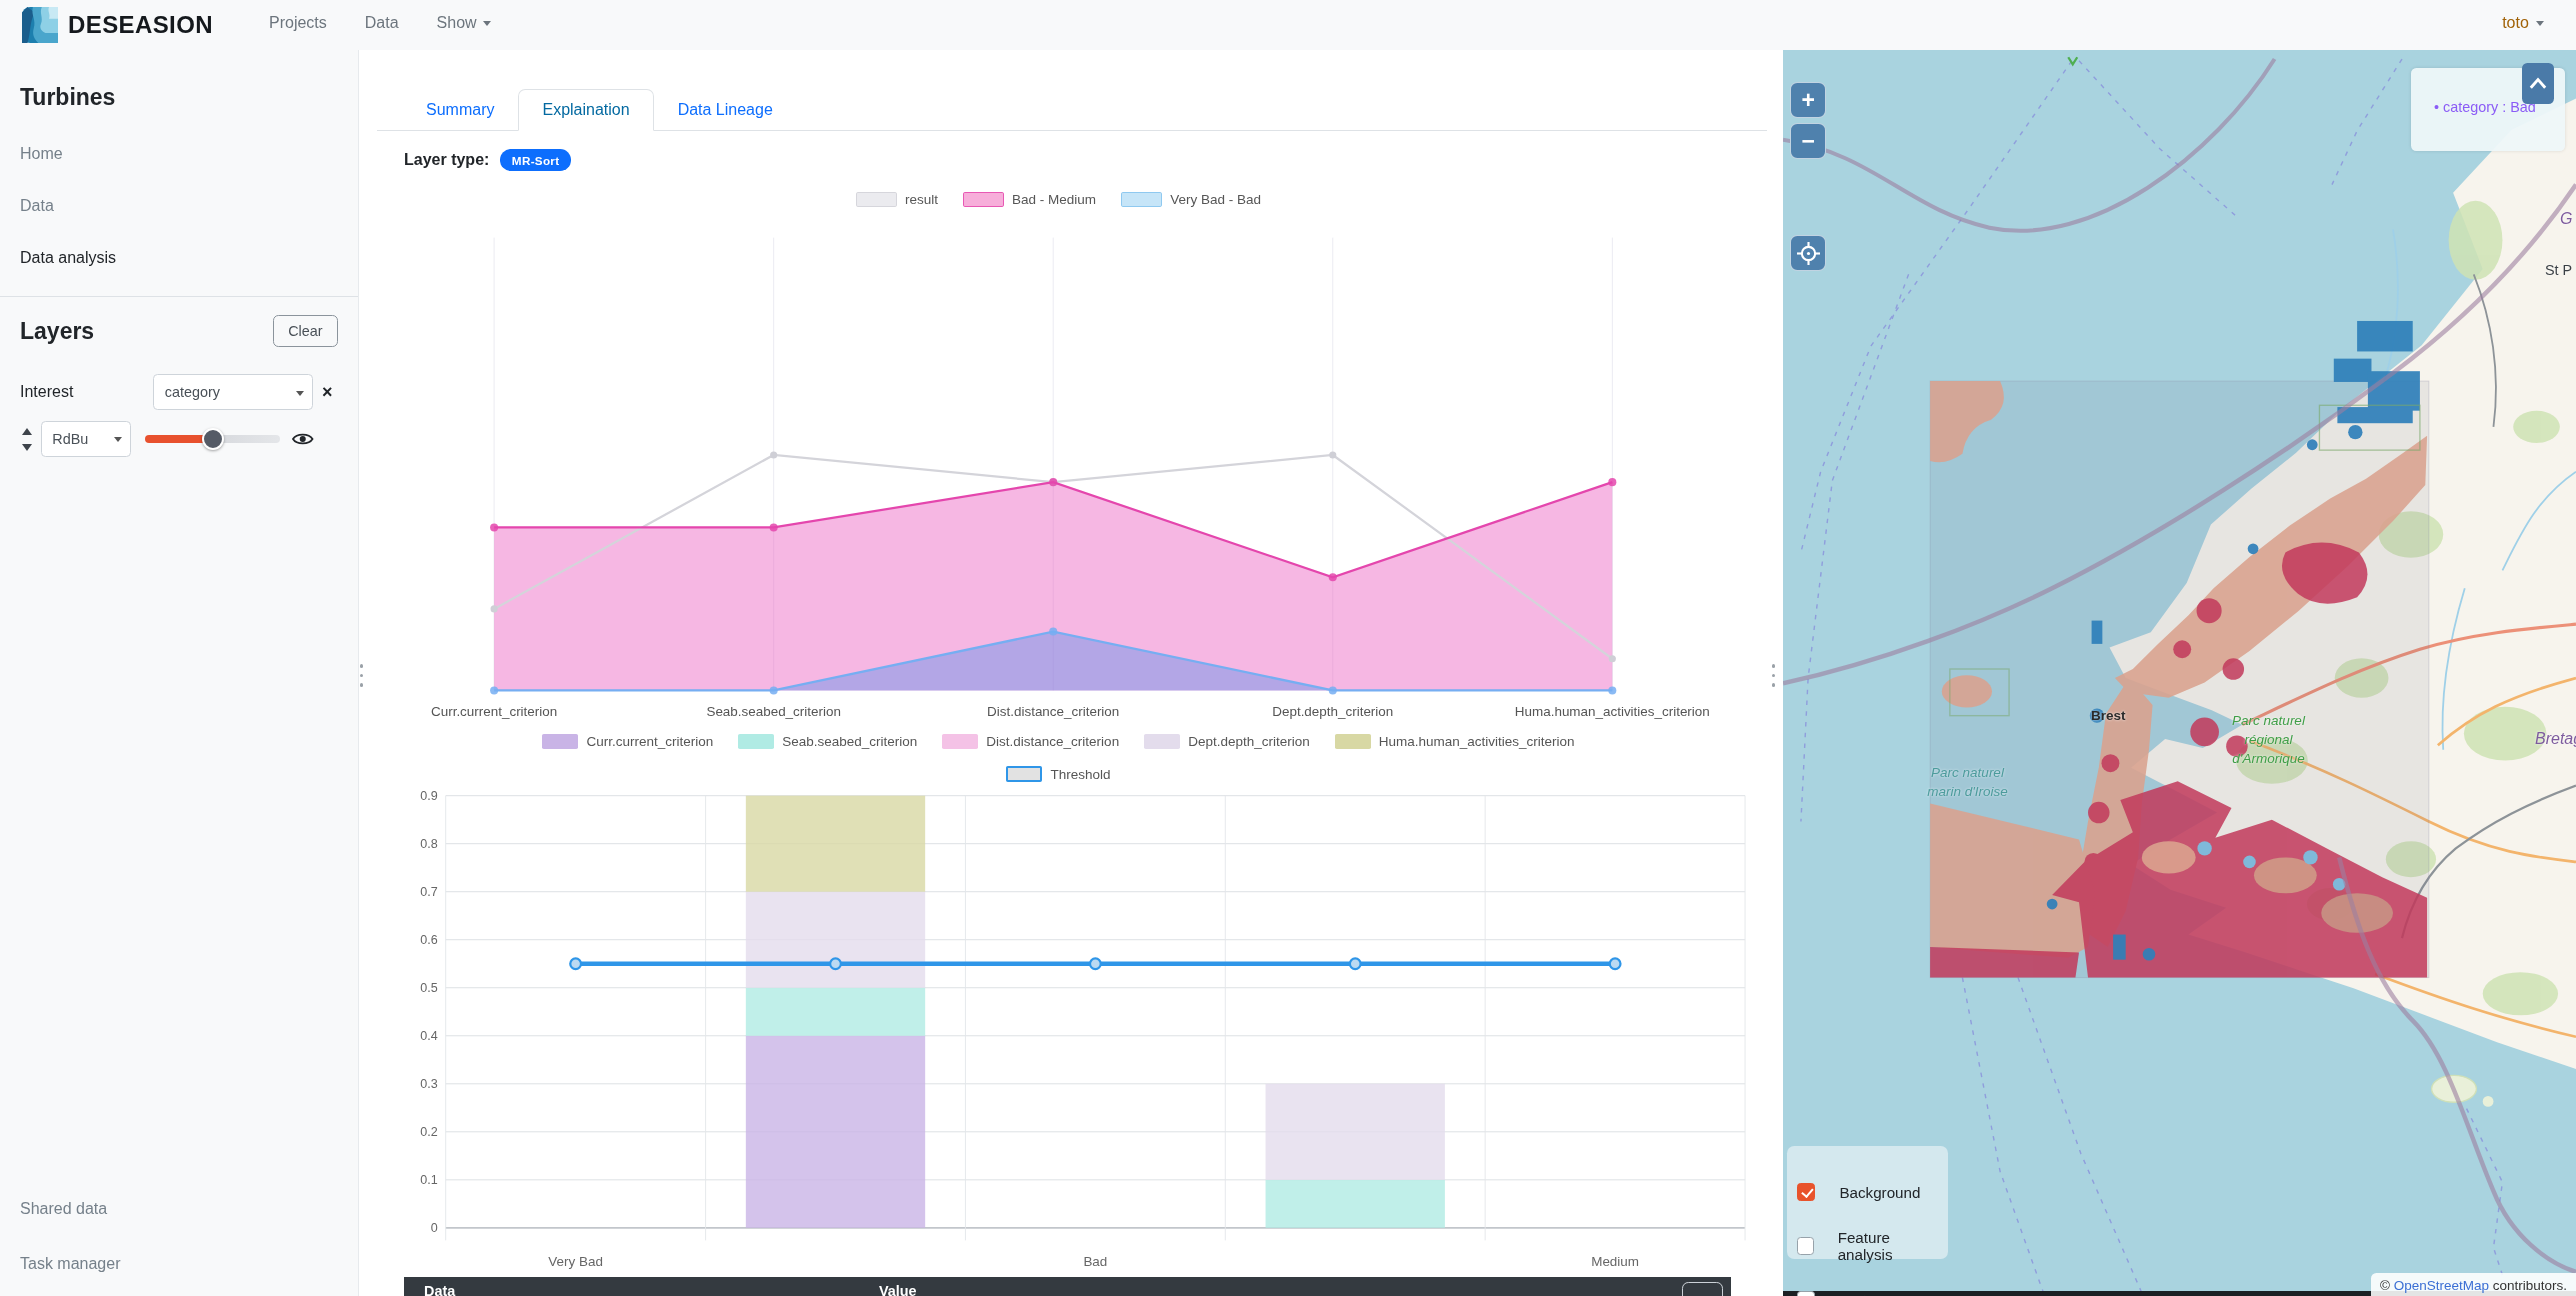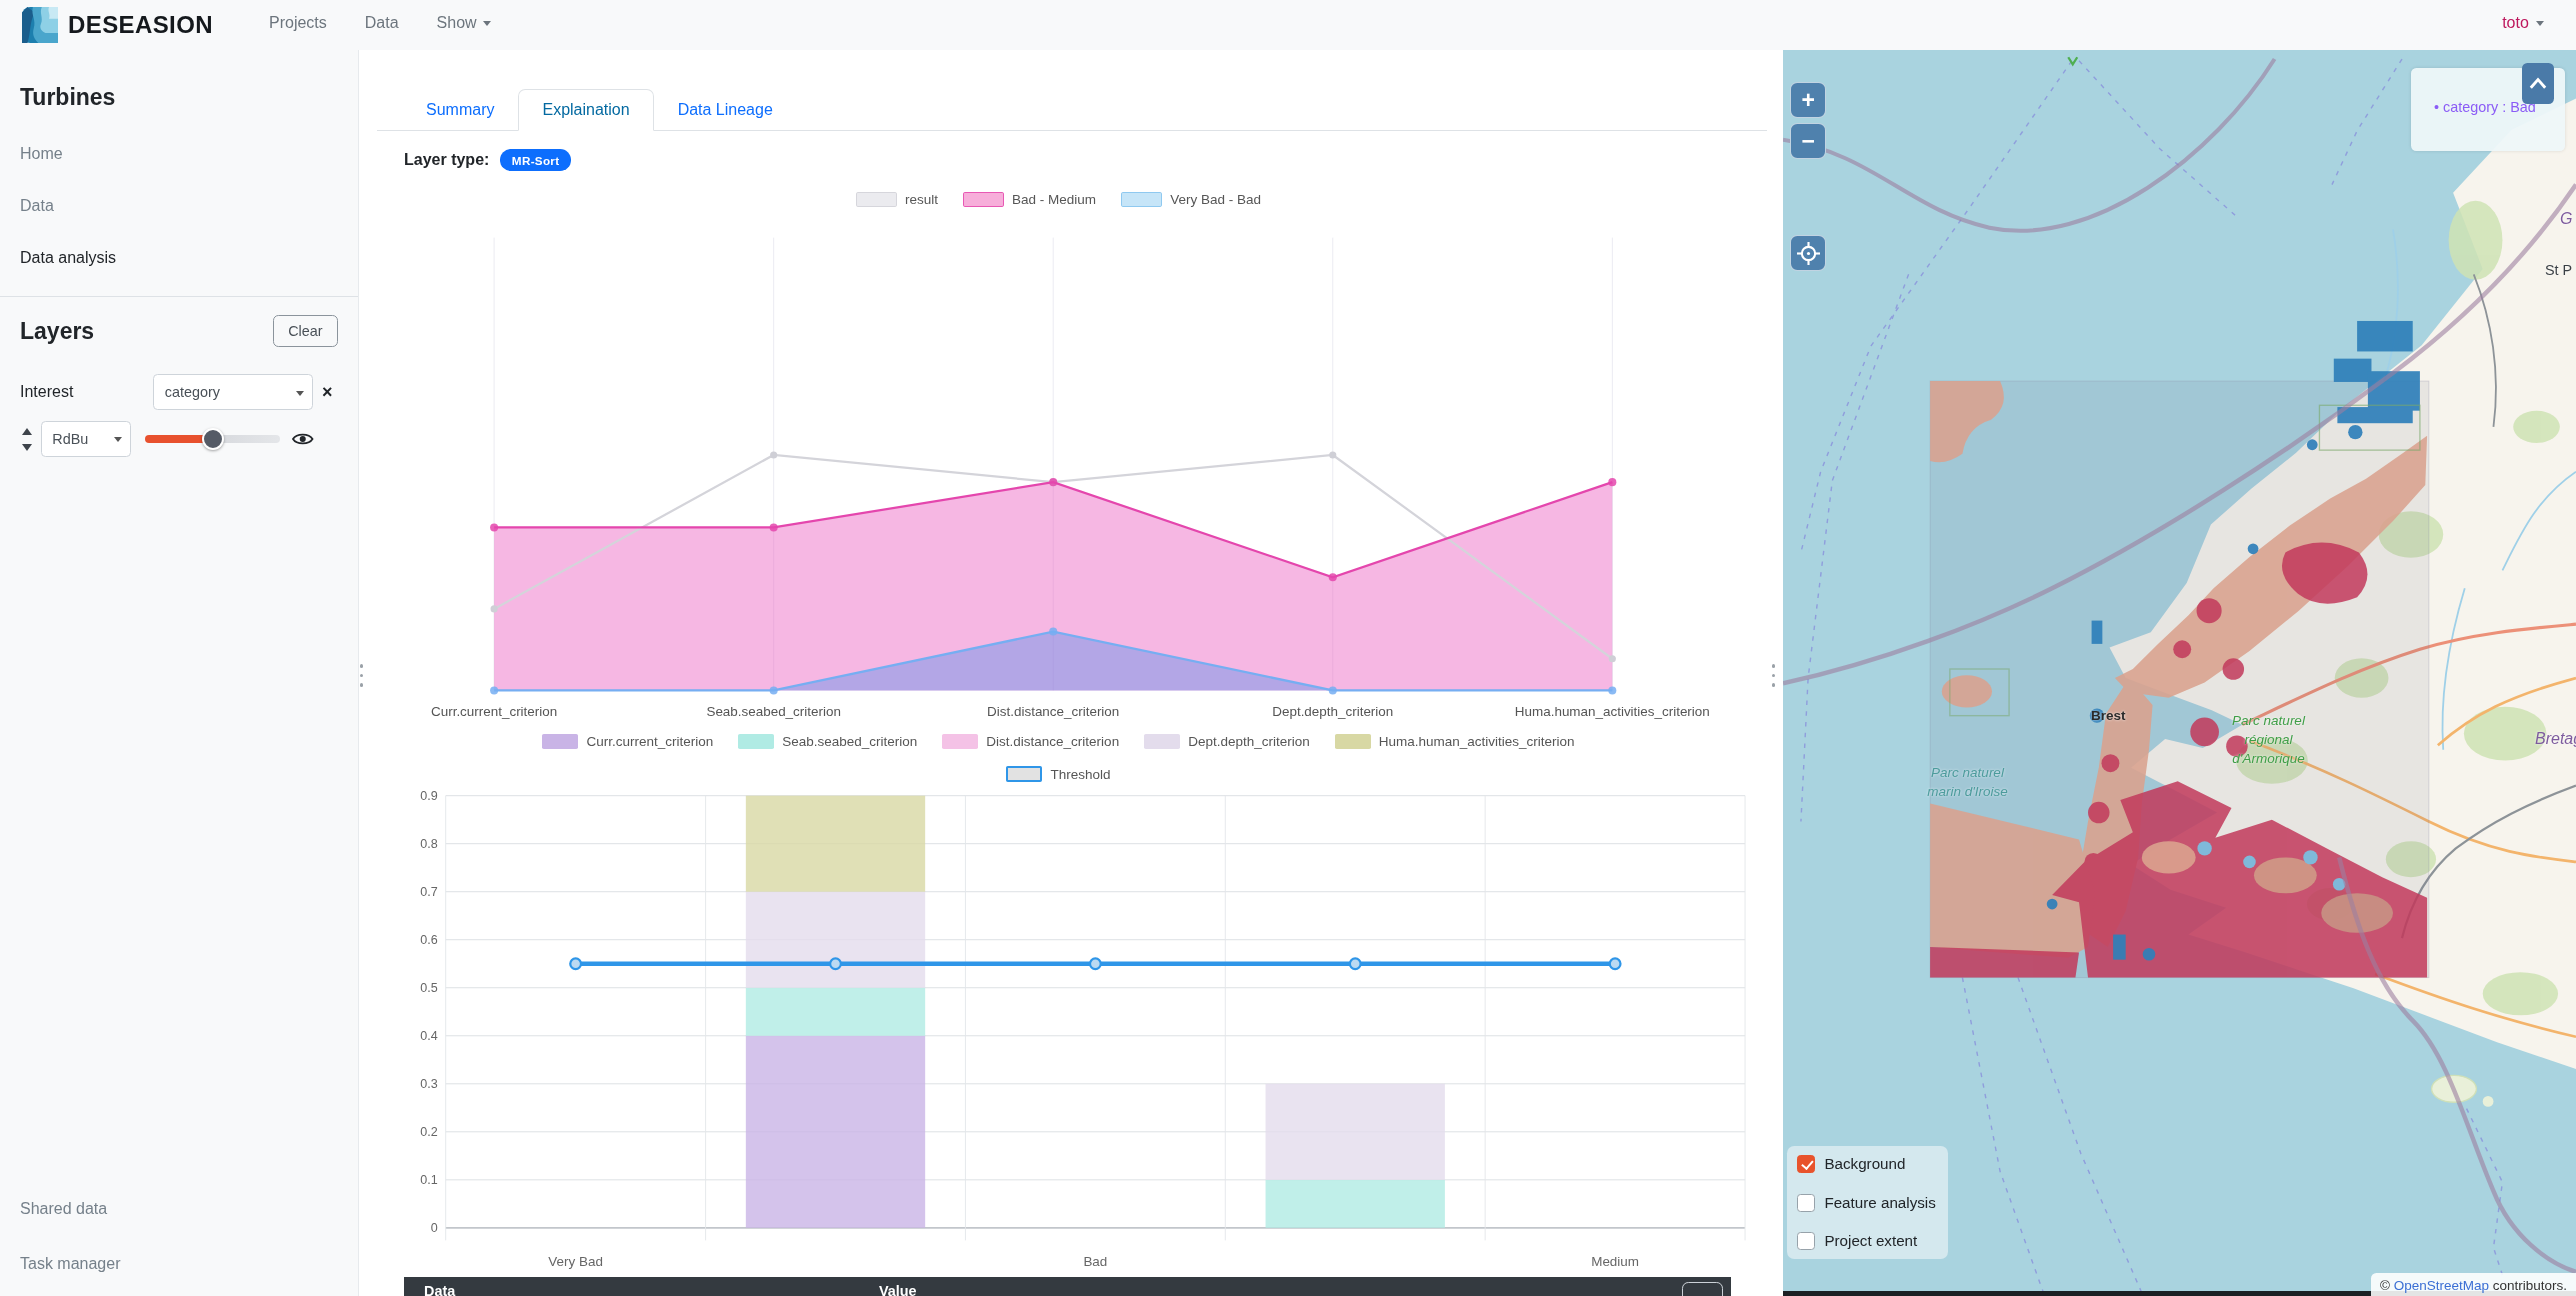--- a/index.html
+++ b/index.html
@@ -5,21 +5,21 @@
   * { margin:0; padding:0; box-sizing:border-box; }
   html,body { width:2576px; height:1297px; overflow:hidden; background:#fff;
     font-family:"Liberation Sans", sans-serif; color:#212529; }
 
   
   .navbar { position:absolute; left:0; top:0; width:2576px; height:50px; background:#f8f9fa; z-index:40; }
   .brand-logo { position:absolute; left:21.5px; top:7.2px; width:36px; height:36px; }
   .brand-text { position:absolute; left:68px; top:10.8px; font-size:24px; font-weight:700; letter-spacing:0.4px; color:#15191d; }
   .nav-links { position:absolute; left:269px; top:14.4px; display:flex; gap:38px; }
   .nav-links .nl { font-size:16px; color:#6c757d; cursor:pointer; display:flex; align-items:center; gap:6.3px; }
-  .user-menu { position:absolute; right:32px; top:14.4px; font-size:16px; color:#be185d; display:flex; align-items:center; gap:7.2px; }
+  .user-menu { position:absolute; right:32px; top:14.4px; font-size:16px; color:#a16207; display:flex; align-items:center; gap:7.2px; }
   .caret { width:0; height:0; border-left:4.5px solid transparent; border-right:4.5px solid transparent; border-top:5.4px solid #6c757d; display:inline-block; }
 
   
   .sidebar { position:absolute; left:0; top:50px; width:359px; height:1247px; background:#f8f9fa; border-right:0.9px solid #e7eaed; z-index:30; }
   .sb-title { margin:34px 0 0 20px; font-size:23px; font-weight:700; color:#212529; }
   .sb-item { margin:34px 0 0 20px; font-size:16px; color:#75808a; cursor:pointer; }
   .sb-item.active { color:#212529; }
   .sb-divider { margin-top:29px; border:none; border-top:0.9px solid #dee2e6; }
   .layers-head { display:flex; align-items:center; justify-content:space-between; margin:18px 20px 0 20px; }
   .layers-title { font-size:23px; font-weight:700; }
@@ -77,21 +77,21 @@
   .lbl-city { font-size:13.5px; color:#2b2b2b; font-weight:600; }
   .lbl-parc { font-size:13.5px; color:#3f9e47; font-style:italic; text-align:center; line-height:1.4; }
   .lbl-marin { font-size:13.5px; color:#38918f; font-style:italic; text-align:center; line-height:1.4; }
   .lbl-region { font-size:16px; color:#7d5b9e; font-style:italic; }
   .lbl-stp { font-size:14.4px; color:#3a3f44; }
   .map-btn { position:absolute; width:36px; height:36px; background:#4f81ad; border:1.8px solid rgba(255,255,255,.65); border-radius:7.2px; color:#fff; font-size:23px; font-weight:700; display:flex; align-items:center; justify-content:center; cursor:pointer; z-index:15; line-height:1; }
   .legend-panel { position:absolute; left:628px; top:18px; width:154px; height:83px; background:rgba(238,246,249,.94); border-radius:5.4px; box-shadow:0 0 3.6px rgba(0,0,0,.12); z-index:14; }
   .legend-panel .entry { position:absolute; left:23px; top:30.5px; font-size:14.4px; color:#8b5cf6; }
   .collapse-btn { position:absolute; left:739px; top:12.6px; width:32px; height:41px; background:#4a7aa8; border-radius:5.4px; cursor:pointer; z-index:15; display:flex; align-items:center; justify-content:center; }
   .layers-panel { position:absolute; left:3.6px; top:1096px; width:161px; height:113px; background:rgba(218,234,240,.88); border-radius:7.2px; z-index:15; padding:9px 10.8px; display:flex; flex-direction:column; justify-content:space-between; }
-  .cb-row { display:flex; align-items:flex-start; gap:9px; cursor:pointer; }
+  .cb-row { display:flex; align-items:center; gap:24px; cursor:pointer;margin-top:28px; }
   .cb { width:18px; height:18px; border-radius:3.6px; background:#fff; border:0.9px solid #97a2aa; position:relative; }
   .cb.checked { background:#e8532c; border-color:#e8532c; }
   .cb.checked:after { content:""; position:absolute; left:5.4px; top:1.8px; width:4.5px; height:9px; border-right:2.2px solid #fff; border-bottom:2.2px solid #fff; transform:rotate(40deg); }
   .cb-label { font-size:15.2px; color:#212529; }
   .attribution { position:absolute; right:0; bottom:0; background:rgba(255,255,255,.88); border-radius:5.4px 0 0 0; padding:4.5px 9px; font-size:13.5px; color:#333; z-index:16; }
   .attribution a { color:#3b6fd4; text-decoration:none; cursor:pointer; }
   .map-bottom-strip { position:absolute; left:0; bottom:0; width:793px; height:6.3px; background:#1c2024; z-index:12; }
 </style>
 </head>
 <body>

